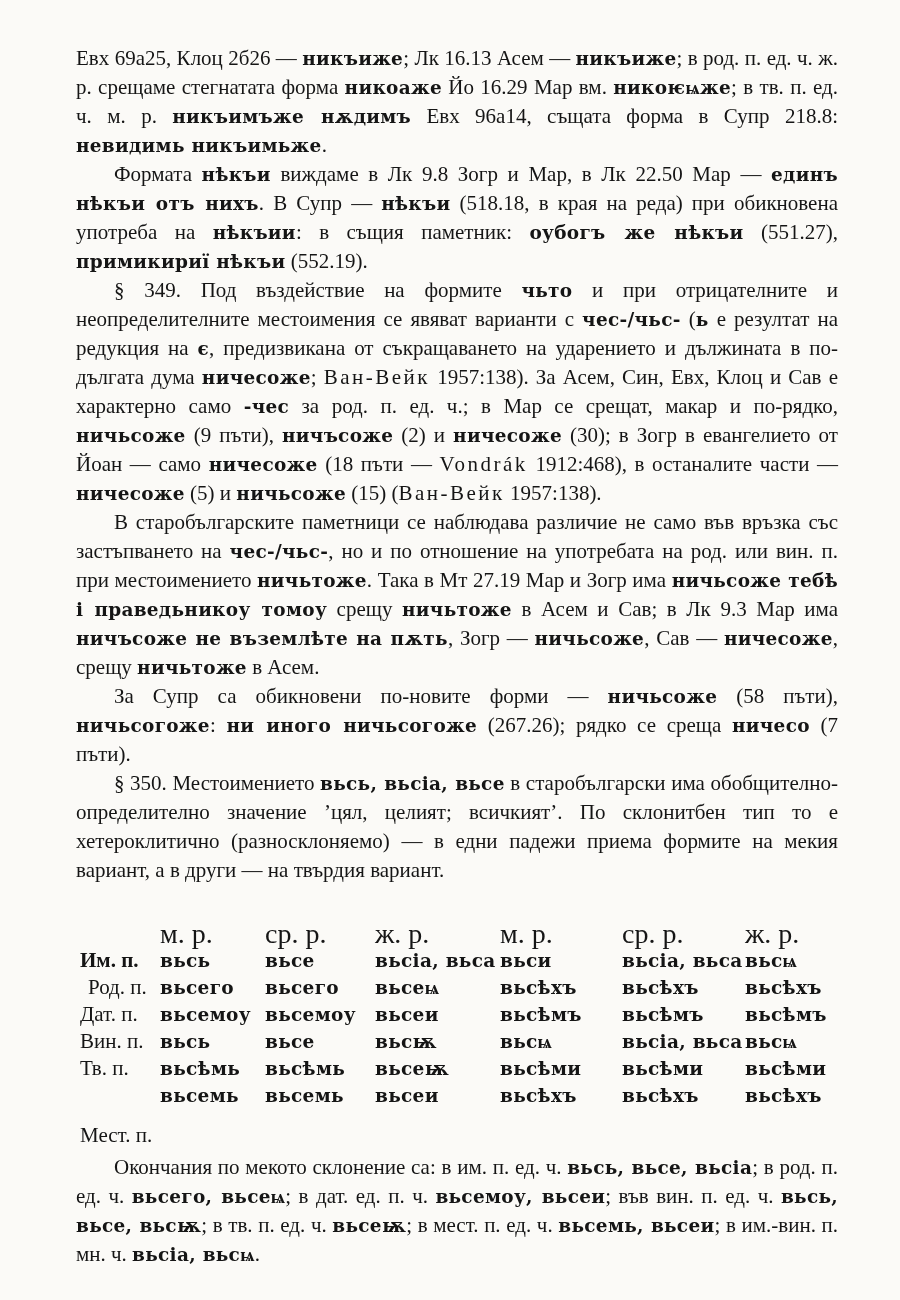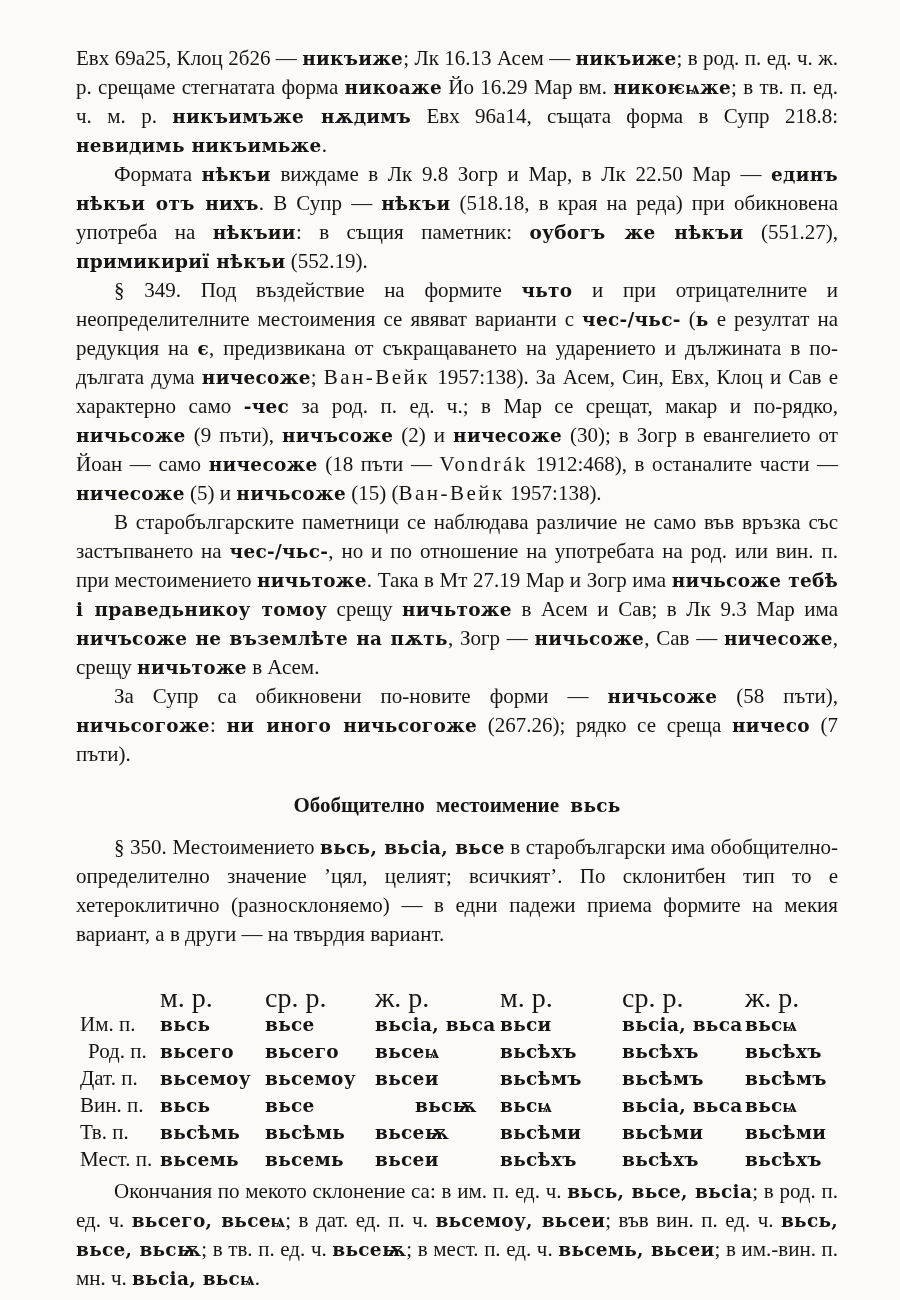--- a/index.html
+++ b/index.html
@@ -96,33 +96,32 @@
     <p class="para"><span class="run-n">Евх 69а25, Клоц 2б26 — </span><span class="run-o">никъиже</span><span class="run-n">; Лк 16.13 Асем — </span><span class="run-o">никъиже</span><span class="run-n">; в род. п. ед. ч. ж. р. срещаме стегнатата форма </span><span class="run-o">никоаже</span><span class="run-n"> Йо 16.29 Мар вм. </span><span class="run-o">никоѥѩже</span><span class="run-n">; в тв. п. ед. ч. м. р. </span><span class="run-o">никъимъже нѫдимъ</span><span class="run-n"> Евх 96а14, същата форма в Супр 218.8: </span><span class="run-o">невидимь никъимьже</span><span class="run-n">.</span></p>
 
     <p class="para indent"><span class="run-n">Формата </span><span class="run-o">нѣкъи</span><span class="run-n"> виждаме в Лк 9.8 Зогр и Мар, в Лк 22.50 Мар — </span><span class="run-o">единъ нѣкъи отъ нихъ</span><span class="run-n">. В Супр — </span><span class="run-o">нѣкъи</span><span class="run-n"> (518.18, в края на реда) при обикновена употреба на </span><span class="run-o">нѣкъии</span><span class="run-n">: в същия паметник: </span><span class="run-o">оубогъ же нѣкъи</span><span class="run-n"> (551.27), </span><span class="run-o">примикириї нѣкъи</span><span class="run-n"> (552.19).</span></p>
 
     <p class="para indent"><span class="run-n">§ 349. Под въздействие на формите </span><span class="run-o">чьто</span><span class="run-n"> и при отрицателните и неопределителните местоимения се явяват варианти с </span><span class="run-o">чес-/чьс-</span><span class="run-n"> (</span><span class="run-o">ь</span><span class="run-n"> е резултат на редукция на </span><span class="run-o">є</span><span class="run-n">, предизвикана от съкращаването на ударението и дължината в по-дългата дума </span><span class="run-o">ничесоже</span><span class="run-n">; </span><span class="run-sp">Ван-Вейк</span><span class="run-n"> 1957:138). За Асем, Син, Евх, Клоц и Сав е характерно само </span><span class="run-o">-чес</span><span class="run-n"> за род. п. ед. ч.; в Мар се срещат, макар и по-рядко, </span><span class="run-o">ничьсоже</span><span class="run-n"> (9 пъти), </span><span class="run-o">ничъсоже</span><span class="run-n"> (2) и </span><span class="run-o">ничесоже</span><span class="run-n"> (30); в Зогр в евангелието от Йоан — само </span><span class="run-o">ничесоже</span><span class="run-n"> (18 пъти — </span><span class="run-sp">Vondrák</span><span class="run-n"> 1912:468), в останалите части — </span><span class="run-o">ничесоже</span><span class="run-n"> (5) и </span><span class="run-o">ничьсоже</span><span class="run-n"> (15) (</span><span class="run-sp">Ван-Вейк</span><span class="run-n"> 1957:138).</span></p>
 
     <p class="para indent"><span class="run-n">В старобългарските паметници се наблюдава различие не само във връзка със застъпването на </span><span class="run-o">чес-/чьс-</span><span class="run-n">, но и по отношение на употребата на род. или вин. п. при местоимението </span><span class="run-o">ничьтоже</span><span class="run-n">. Така в Мт 27.19 Мар и Зогр има </span><span class="run-o">ничьсоже тебѣ і праведьникоу томоу</span><span class="run-n"> срещу </span><span class="run-o">ничьтоже</span><span class="run-n"> в Асем и Сав; в Лк 9.3 Мар има </span><span class="run-o">ничъсоже не въземлѣте на пѫть</span><span class="run-n">, Зогр — </span><span class="run-o">ничьсоже</span><span class="run-n">, Сав — </span><span class="run-o">ничесоже</span><span class="run-n">, срещу </span><span class="run-o">ничьтоже</span><span class="run-n"> в Асем.</span></p>
 
     <p class="para indent"><span class="run-n">За Супр са обикновени по-новите форми — </span><span class="run-o">ничьсоже</span><span class="run-n"> (58 пъти), </span><span class="run-o">ничьсогоже</span><span class="run-n">: </span><span class="run-o">ни иного ничьсогоже</span><span class="run-n"> (267.26); рядко се среща </span><span class="run-o">ничесо</span><span class="run-n"> (7 пъти).</span></p>
 
-    <h2 class="section-heading"><span class="run-n">Обобщително местоимение </span><span class="run-o">вьсь</span></h2>
 
     <p class="para indent"><span class="run-n">§ 350. Местоимението </span><span class="run-o">вьсь, вьсіа, вьсе</span><span class="run-n"> в старобългарски има обобщително-определително значение ’цял, целият; всичкият’. По склонитбен тип то е хетероклитично (разносклоняемо) — в едни падежи приема формите на мекия вариант, а в други — на твърдия вариант.</span></p>
 
     <div class="t-grid">
         <div class="t-spacer" style="grid-area: 1 / 1;"></div>
         <div class="t-colh" style="grid-area: 2 / 2;">м. р.</div>
         <div class="t-colh" style="grid-area: 2 / 3;">ср. р.</div>
         <div class="t-colh" style="grid-area: 2 / 4;">ж. р.</div>
         <div class="t-colh" style="grid-area: 2 / 5;">м. р.</div>
         <div class="t-colh" style="grid-area: 2 / 6;">ср. р.</div>
         <div class="t-colh" style="grid-area: 2 / 7;">ж. р.</div>
-        <div class="t-case" style="grid-area: 3 / 1;">Им. п.</div>
+        <div class="t-case" style="grid-area: 3 / 1; font-weight: bold;">Им. п.</div>
         <div class="t-cell" style="grid-area: 3 / 2;">вьсь</div>
         <div class="t-cell" style="grid-area: 3 / 3;">вьсе</div>
         <div class="t-cell" style="grid-area: 3 / 4;">вьсіа, вьса</div>
         <div class="t-cell" style="grid-area: 3 / 5;">вьси</div>
         <div class="t-cell" style="grid-area: 3 / 6;">вьсіа, вьса</div>
         <div class="t-cell" style="grid-area: 3 / 7;">вьсѩ</div>
         <div class="t-case" style="grid-area: 4 / 1; margin-left: 8px;">Род. п.</div>
         <div class="t-cell" style="grid-area: 4 / 2;">вьсего</div>
         <div class="t-cell" style="grid-area: 4 / 3;">вьсего</div>
         <div class="t-cell" style="grid-area: 4 / 4;">вьсеѩ</div>
@@ -132,32 +131,32 @@
         <div class="t-case" style="grid-area: 5 / 1;">Дат. п.</div>
         <div class="t-cell" style="grid-area: 5 / 2;">вьсемоу</div>
         <div class="t-cell" style="grid-area: 5 / 3;">вьсемоу</div>
         <div class="t-cell" style="grid-area: 5 / 4;">вьсеи</div>
         <div class="t-cell" style="grid-area: 5 / 5;">вьсѣмъ</div>
         <div class="t-cell" style="grid-area: 5 / 6;">вьсѣмъ</div>
         <div class="t-cell" style="grid-area: 5 / 7;">вьсѣмъ</div>
         <div class="t-case" style="grid-area: 6 / 1;">Вин. п.</div>
         <div class="t-cell" style="grid-area: 6 / 2;">вьсь</div>
         <div class="t-cell" style="grid-area: 6 / 3;">вьсе</div>
-        <div class="t-cell" style="grid-area: 6 / 4; margin-left: 40px;">вьсѭ</div>
+        <div class="t-cell" style="grid-area: 6 / 4;">вьсѭ</div>
         <div class="t-cell" style="grid-area: 6 / 5;">вьсѩ</div>
         <div class="t-cell" style="grid-area: 6 / 6;">вьсіа, вьса</div>
         <div class="t-cell" style="grid-area: 6 / 7;">вьсѩ</div>
         <div class="t-case" style="grid-area: 7 / 1;">Тв. п.</div>
         <div class="t-cell" style="grid-area: 7 / 2;">вьсѣмь</div>
         <div class="t-cell" style="grid-area: 7 / 3;">вьсѣмь</div>
         <div class="t-cell" style="grid-area: 7 / 4;">вьсеѭ</div>
         <div class="t-cell" style="grid-area: 7 / 5;">вьсѣми</div>
         <div class="t-cell" style="grid-area: 7 / 6;">вьсѣми</div>
         <div class="t-cell" style="grid-area: 7 / 7;">вьсѣми</div>
-        <div class="t-case" style="grid-area: 8 / 1;">Мест. п.</div>
+        <div class="t-case" style="grid-area: 8 / 1; margin-top: 40px;">Мест. п.</div>
         <div class="t-cell" style="grid-area: 8 / 2;">вьсемь</div>
         <div class="t-cell" style="grid-area: 8 / 3;">вьсемь</div>
         <div class="t-cell" style="grid-area: 8 / 4;">вьсеи</div>
         <div class="t-cell" style="grid-area: 8 / 5;">вьсѣхъ</div>
         <div class="t-cell" style="grid-area: 8 / 6;">вьсѣхъ</div>
         <div class="t-cell" style="grid-area: 8 / 7;">вьсѣхъ</div>
       </div>
 
     <p class="para indent"><span class="run-n">Окончания по мекото склонение са: в им. п. ед. ч. </span><span class="run-o">вьсь, вьсе, вьсіа</span><span class="run-n">; в род. п. ед. ч. </span><span class="run-o">вьсего, вьсеѩ</span><span class="run-n">; в дат. ед. п. ч. </span><span class="run-o">вьсемоу, вьсеи</span><span class="run-n">; във вин. п. ед. ч. </span><span class="run-o">вьсь, вьсе, вьсѭ</span><span class="run-n">; в тв. п. ед. ч. </span><span class="run-o">вьсеѭ</span><span class="run-n">; в мест. п. ед. ч. </span><span class="run-o">вьсемь, вьсеи</span><span class="run-n">; в им.-вин. п. мн. ч. </span><span class="run-o">вьсіа, вьсѩ</span><span class="run-n">.</span></p>
 

